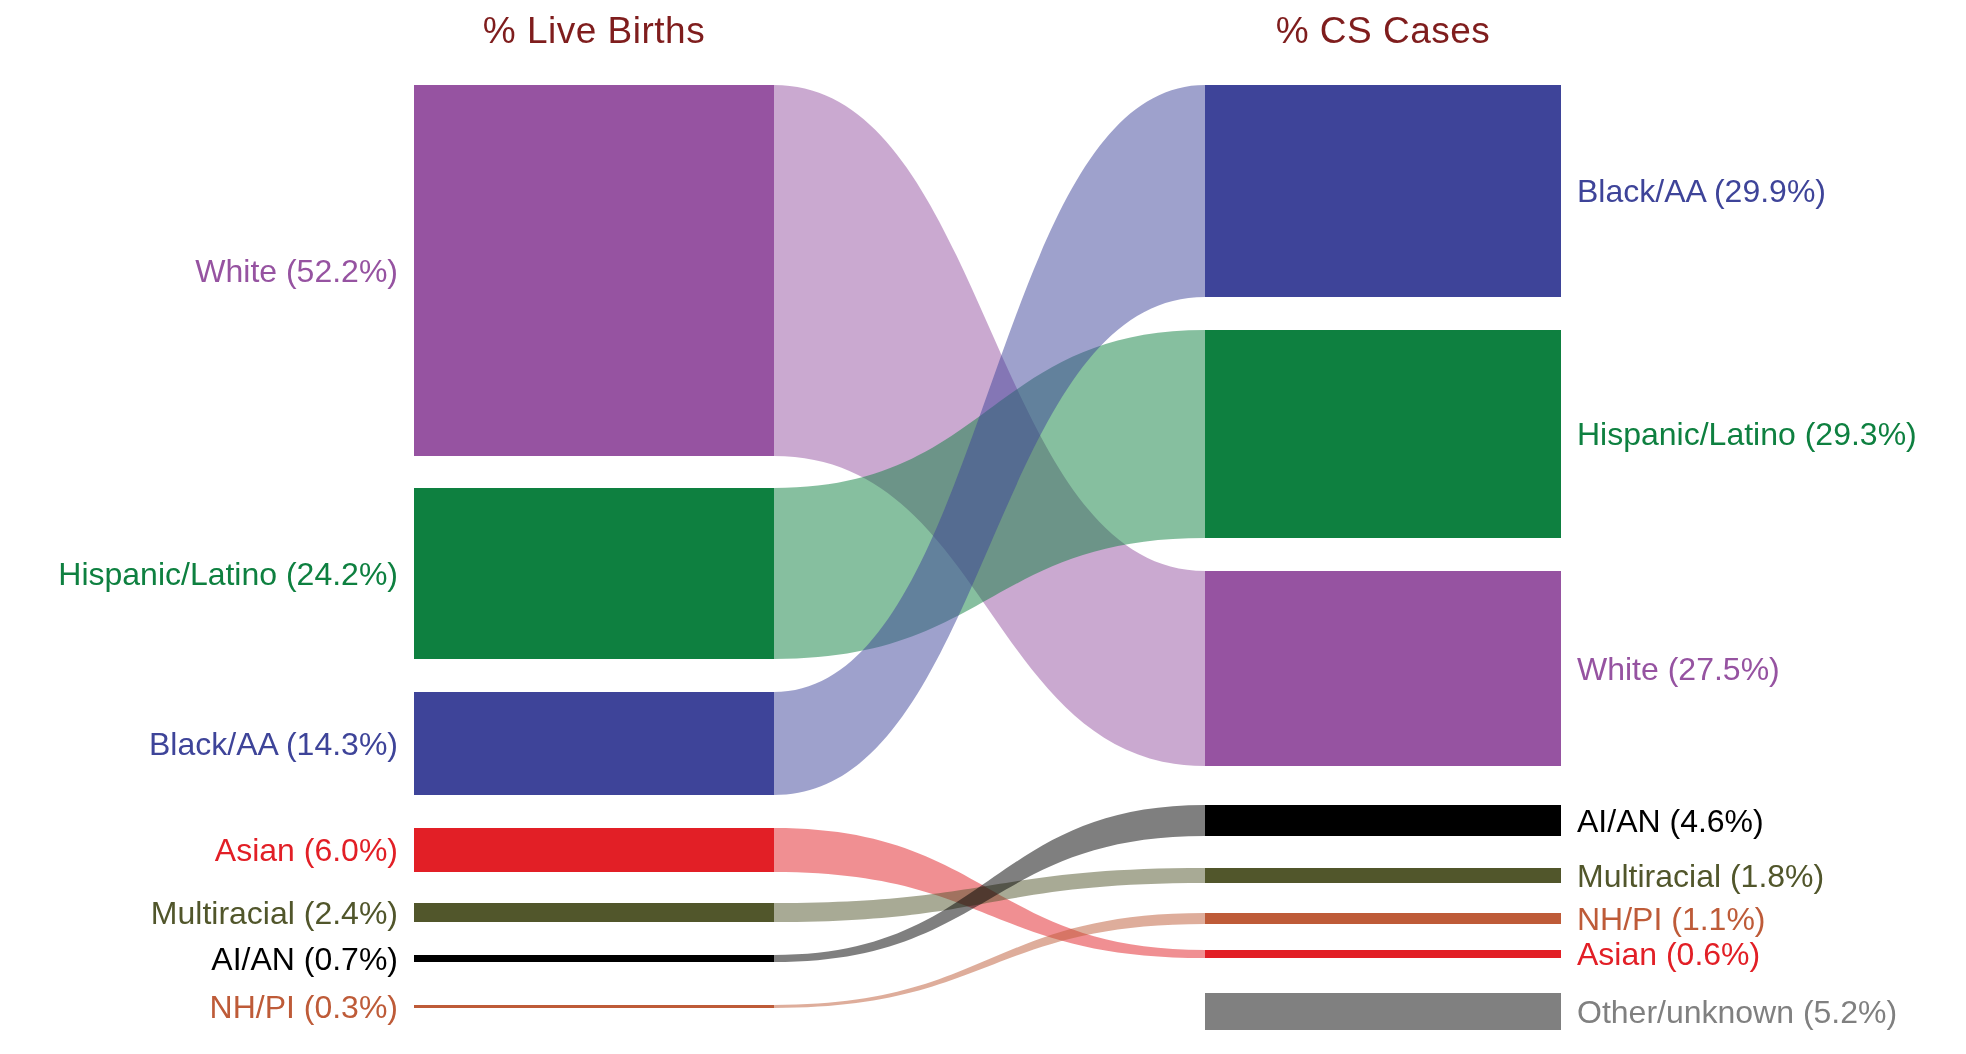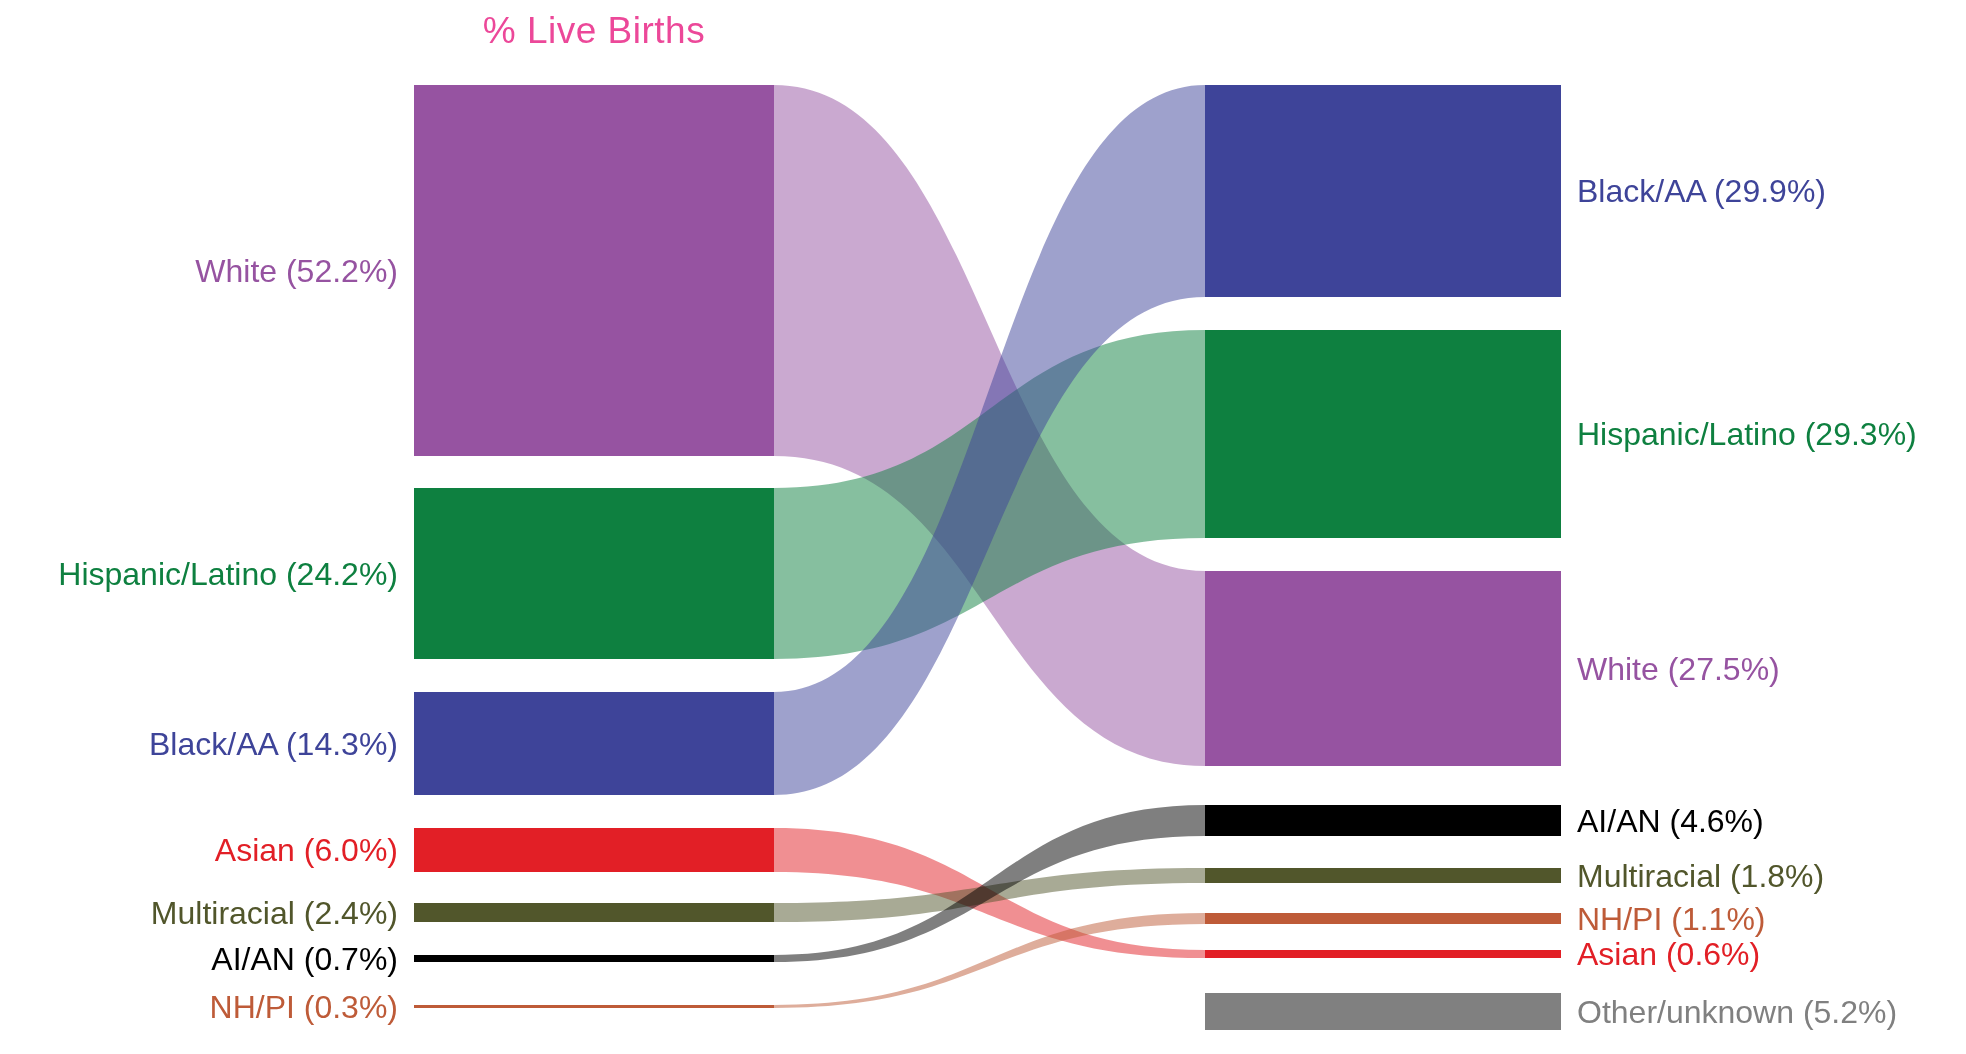--- a/index.html
+++ b/index.html
@@ -3,32 +3,33 @@
 <meta charset="utf-8">
 <style>
   html,body{margin:0;padding:0;background:#ffffff;}
   body{
     width:1966px;height:1054px;position:relative;overflow:hidden;
     font-family:"Liberation Sans", sans-serif;
   }
   .stage{position:absolute;inset:0;}
   .col-title{
     position:absolute;top:10px;width:520px;text-align:center;
-    font-size:37px;color:#ec4899;letter-spacing:0.5px;
+    font-size:37px;color:#7f1d1d;letter-spacing:0.5px;
   }
   #title-left{left:334px;}
   #title-right{left:1123px;}
   svg{position:absolute;left:0;top:0;}
   text{font-family:"Liberation Sans", sans-serif;}
 </style>
 </head>
 <body>
 
 <div class="stage">
   <div class="col-title" id="title-left">% Live Births</div>
+  <div class="col-title" id="title-right">% CS Cases</div>
   <svg id="sankey-svg" width="1966" height="1054" viewBox="0 0 1966 1054" xmlns="http://www.w3.org/2000/svg">
       <path d="M 774 85 C 989.5 85 989.5 571 1205 571 L 1205 766 C 989.5 766 989.5 456 774 456 Z" fill="#9653A1" fill-opacity="0.5"></path>
       <path d="M 774 488 C 989.5 488 989.5 330 1205 330 L 1205 538 C 989.5 538 989.5 659 774 659 Z" fill="#0E8040" fill-opacity="0.5"></path>
       <path d="M 774 692 C 989.5 692 989.5 85 1205 85 L 1205 297 C 989.5 297 989.5 795 774 795 Z" fill="#3E4499" fill-opacity="0.5"></path>
       <path d="M 774 828 C 989.5 828 989.5 950 1205 950 L 1205 958 C 989.5 958 989.5 872 774 872 Z" fill="#E21F26" fill-opacity="0.5"></path>
       <path d="M 774 903 C 989.5 903 989.5 868 1205 868 L 1205 883 C 989.5 883 989.5 922 774 922 Z" fill="#51562B" fill-opacity="0.5"></path>
       <path d="M 774 955 C 989.5 955 989.5 805 1205 805 L 1205 836 C 989.5 836 989.5 962 774 962 Z" fill="#000000" fill-opacity="0.5"></path>
       <path d="M 774 1005 C 989.5 1005 989.5 913 1205 913 L 1205 924 C 989.5 924 989.5 1008 774 1008 Z" fill="#BE5B38" fill-opacity="0.5"></path>
       <rect x="414" y="85" width="360" height="371" fill="#9653A1"></rect>
       <text x="398" y="270.5" fill="#9653A1" font-size="32" text-anchor="end" dominant-baseline="central">White (52.2%)</text>

